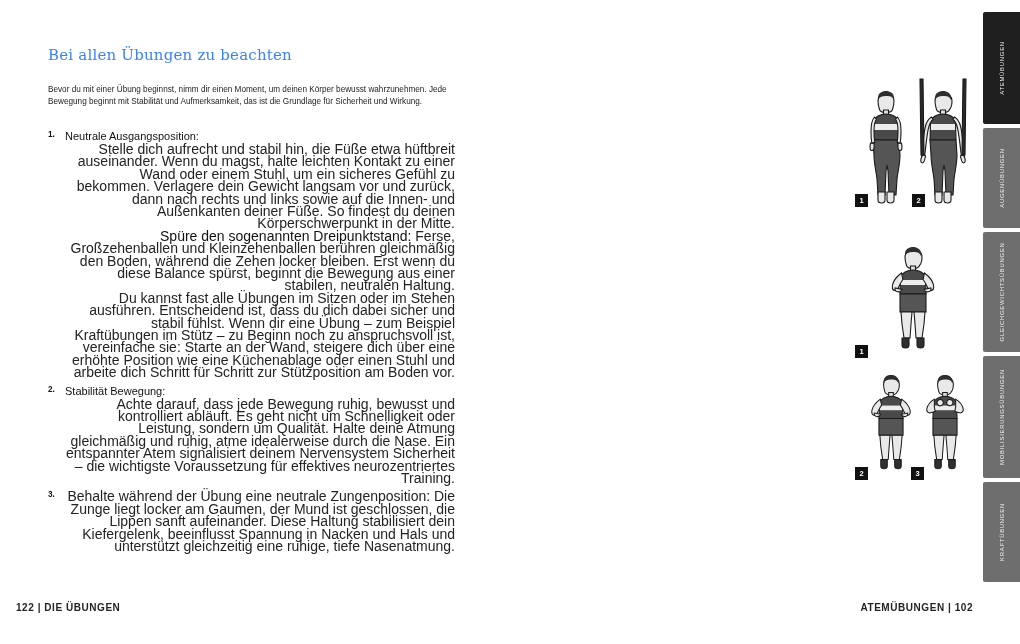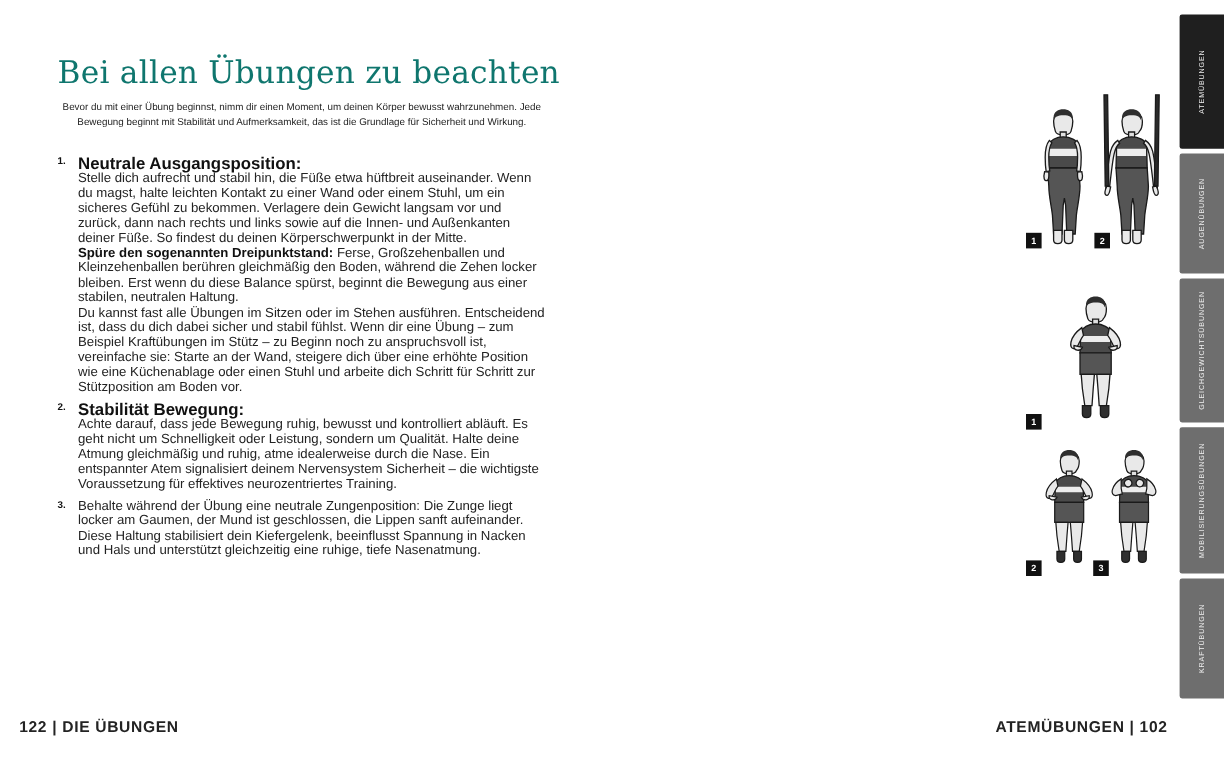--- a/index.html
+++ b/index.html
@@ -15,36 +15,36 @@
 
   
   .page{position:absolute;top:0;bottom:0;}
   .page-left{left:0;width:510px;}
   .page-right{left:510px;width:473px;}
 
   
   .h1{
     font-family:"DejaVu Serif", serif;
     font-weight:400;
-    font-size:26px;
+    font-size:15px;
     letter-spacing:.2px;
-    color:#0f766e;
+    color:#3b82f6;
     margin:0;
   }
 
   
   .p{
     font-size:8.2px;
     line-height:12.4px;
     color:#232323;
     margin:0;
-    text-align:center;
+    text-align:left;
   }
   .lead{margin-top:0;}
-  b,strong{font-weight:700;color:#111;}
+  b,strong{font-weight:400;color:#111;}
 
   
   ol.numbered{
     list-style:none;
     margin:0;padding:0;
   }
   ol.numbered > li{
     position:relative;
     padding-left:17px;
     margin-bottom:6px;
@@ -52,31 +52,32 @@
   ol.numbered > li .num{
     position:absolute;left:0;top:0;
     font-size:8.2px;
     font-weight:700;
     color:#111;
     width:14px;
     text-align:left;
   }
   .li-title{
     display:block;
-    font-weight:700;
-    font-size:14px;
+    font-weight:400;
+    font-size:11px;
     line-height:12.4px;
     color:#111;
     margin-bottom:.5px;
   }
   .li-body{
     display:block;
-    font-size:11px;
+    font-size:14px;
     line-height:12.4px;
     color:#232323;
+    text-align:right;
   }
   .li-body + .li-body{margin-top:0;}
 
   
   #left-heading{position:absolute;left:48px;top:46px;}
   #left-lead{position:absolute;left:48px;top:84px;width:407px;}
   #left-list{position:absolute;left:48px;top:130px;width:407px;}
   #left-summary{position:absolute;left:48px;top:411px;width:403px;}
 
   
@@ -119,21 +120,21 @@
     font-size:5.9px;
     letter-spacing:.75px;
     font-weight:400;
     font-family:"Liberation Sans", sans-serif;
   }
 
   
   .footer{
     position:absolute;
     bottom:31px;
-    font-size:13px;
+    font-size:10px;
     font-weight:700;
     letter-spacing:.55px;
     color:#232323;
   }
   #footer-left{left:16px;}
   #footer-right{right:47px;}
 </style>
 </head>
 <body>
 

